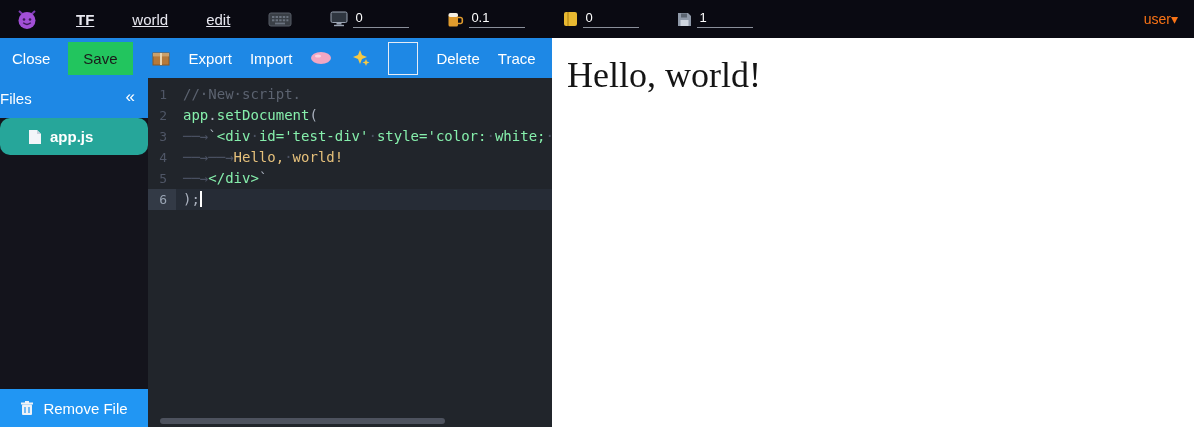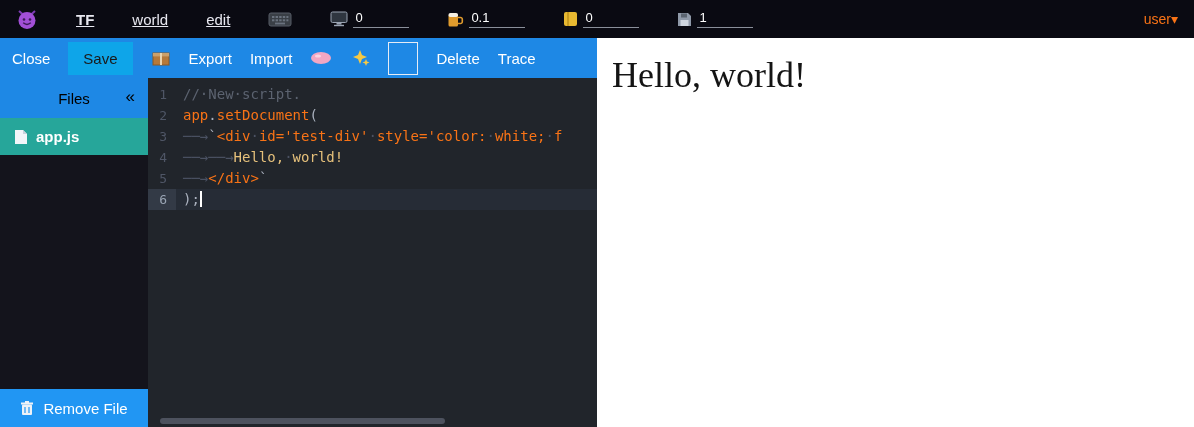--- a/index.html
+++ b/index.html
@@ -10,49 +10,49 @@
   .topbar { height:38px; background:#0a0a12; display:flex; align-items:center; padding:0 16px; gap:38px; color:#e8e8f0; }
   .topbar a { color:#e8e8f0; text-decoration:underline; font-size:15px; cursor:pointer; }
   .topbar .tf { font-weight:bold; }
   .icon { display:inline-flex; align-items:center; justify-content:center; }
   .stat { display:flex; align-items:center; gap:5px; }
   .stat-value { min-width:56px; border-bottom:1px solid #8a8f9a; color:#fff; font-size:13px; padding:0 2px 2px 2px; }
   .user-menu { margin-left:auto; font-size:14px; color:#f97316; cursor:pointer; white-space:nowrap; }
 
   
   .main { display:flex; height:389px; }
-  .left { width:597px; display:flex; flex-direction:column; }
+  .left { width:552px; display:flex; flex-direction:column; }
   .docpane { flex:1; background:#ffffff; padding:16px 0 0 15px; }
   .hello { font-family:"Liberation Serif", serif; font-size:36px; color:#141414; }
 
   
   .toolbar { height:40px; background:#1e88e5; display:flex; align-items:center; padding:0 12px; gap:18px; flex:none; }
   .toolbar button { background:none; border:none; color:#fff; font-size:15px; font-family:inherit; cursor:pointer; display:inline-flex; align-items:center; }
-  .toolbar .save { background:#0ea5e9; color:#1a1a1a; padding:8px 15px; }
+  .toolbar .save { background:#22c55e; color:#1a1a1a; padding:8px 15px; }
   .toolbar .blank { width:30px; height:33px; border:1px solid #e6ecf5; background:transparent; }
 
   
   .workspace { flex:1; display:flex; min-height:0; }
   .sidebar { width:148px; background:#14141c; display:flex; flex-direction:column; flex:none; }
-  .files-header { height:40px; background:#1e88e5; color:#000000; display:flex; align-items:center; justify-content:center; position:relative; font-size:15px; flex:none; }
+  .files-header { height:40px; background:#1e88e5; color:#ffffff; display:flex; align-items:center; justify-content:flex-start; position:relative; font-size:15px; flex:none; }
   .collapse { position:absolute; right:13px; top:50%; transform:translateY(-54%); font-size:17px; cursor:pointer; }
-  .file-item { height:37px; background:#26a69a; color:#fff; display:flex; align-items:center; gap:8px; padding-left:14px; font-size:15px; font-weight:bold; cursor:pointer; flex:none; }
+  .file-item { height:37px; background:#26a69a; color:#fff; display:flex; align-items:center; gap:8px; padding-left:28px; font-size:15px; font-weight:bold; cursor:pointer; flex:none;border-radius:10px; }
   .file-filler { flex:1; }
   .sidebar-actions { flex:none; }
   .sidebar-actions button { width:100%; height:38px; background:#2196f3; border:none; color:#fff; font-size:15px; font-family:inherit; display:flex; align-items:center; justify-content:center; gap:9px; cursor:pointer; }
 
   
   .editor { flex:1; background:#21252b; position:relative; overflow:hidden; font-family:"DejaVu Sans Mono", monospace; font-size:14px; line-height:21px; padding-top:6px; }
   .code-line { display:flex; height:21px; white-space:pre; }
   .code-line.active { background:#262c36; }
   .gutter { width:28px; padding-right:9px; text-align:right; color:#4f5666; font-size:13px; flex:none; }
   .code-line.active .gutter { background:#333a46; color:#9aa5b4; }
   .code { padding-left:7px; flex:1; white-space:pre; overflow:hidden; }
   .tok-comment { color:#5c6370; }
-  .tok-tag { color:#f97316; }
+  .tok-tag { color:#86efac; }
   .tok-plain { color:#abb2bf; }
   .tok-string { color:#e5c07b; }
   .tok-ws { color:#4b5263; }
   .cursor { display:inline-block; width:2px; height:16px; background:#ffffff; vertical-align:-3px; }
   .hscroll { position:absolute; left:12px; bottom:3px; width:285px; height:6px; background:#4d525e; border-radius:3px; cursor:pointer; }
 </style>
 </head>
 <body>
 
 <div class="screen">

